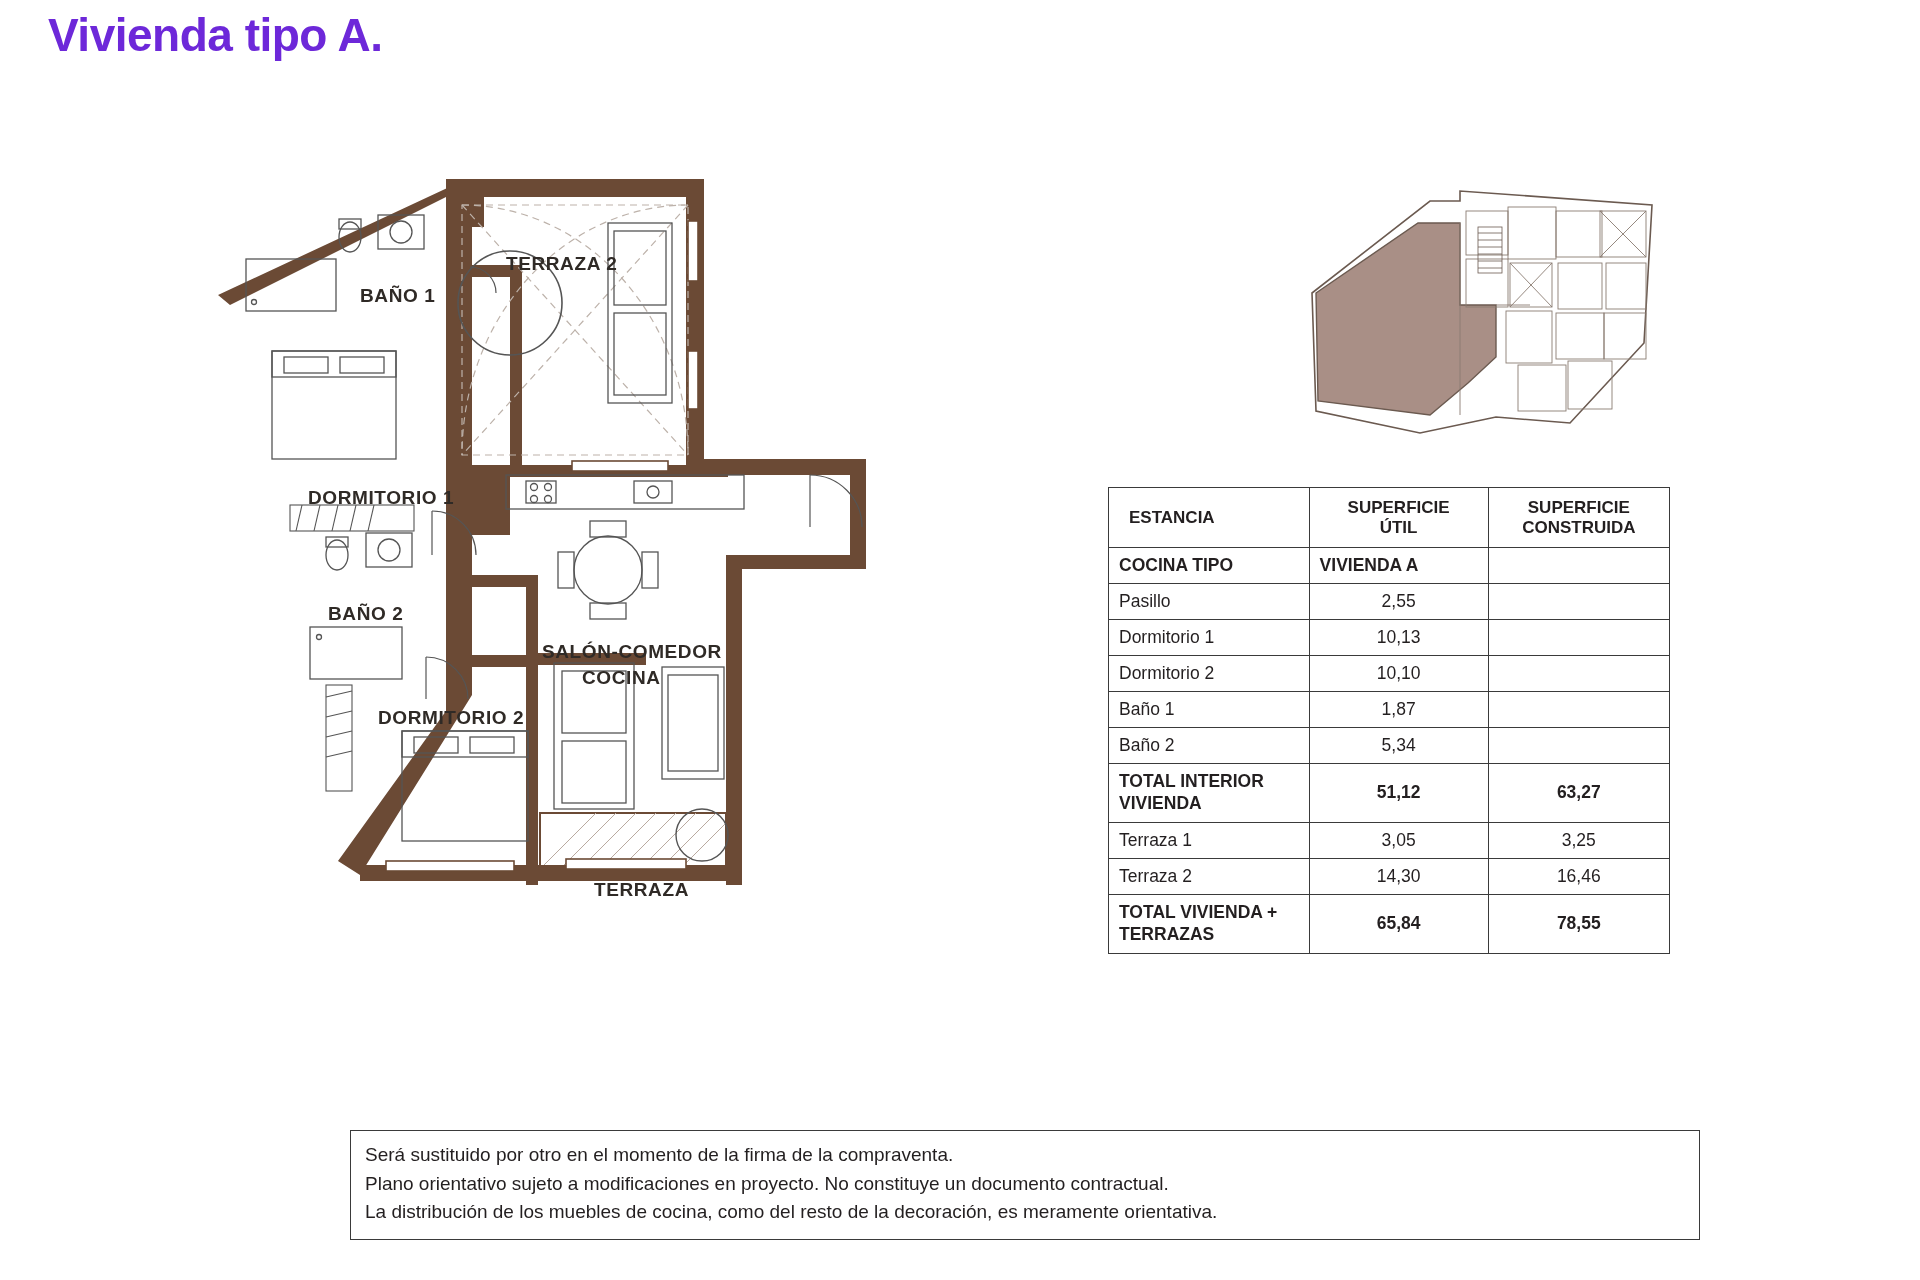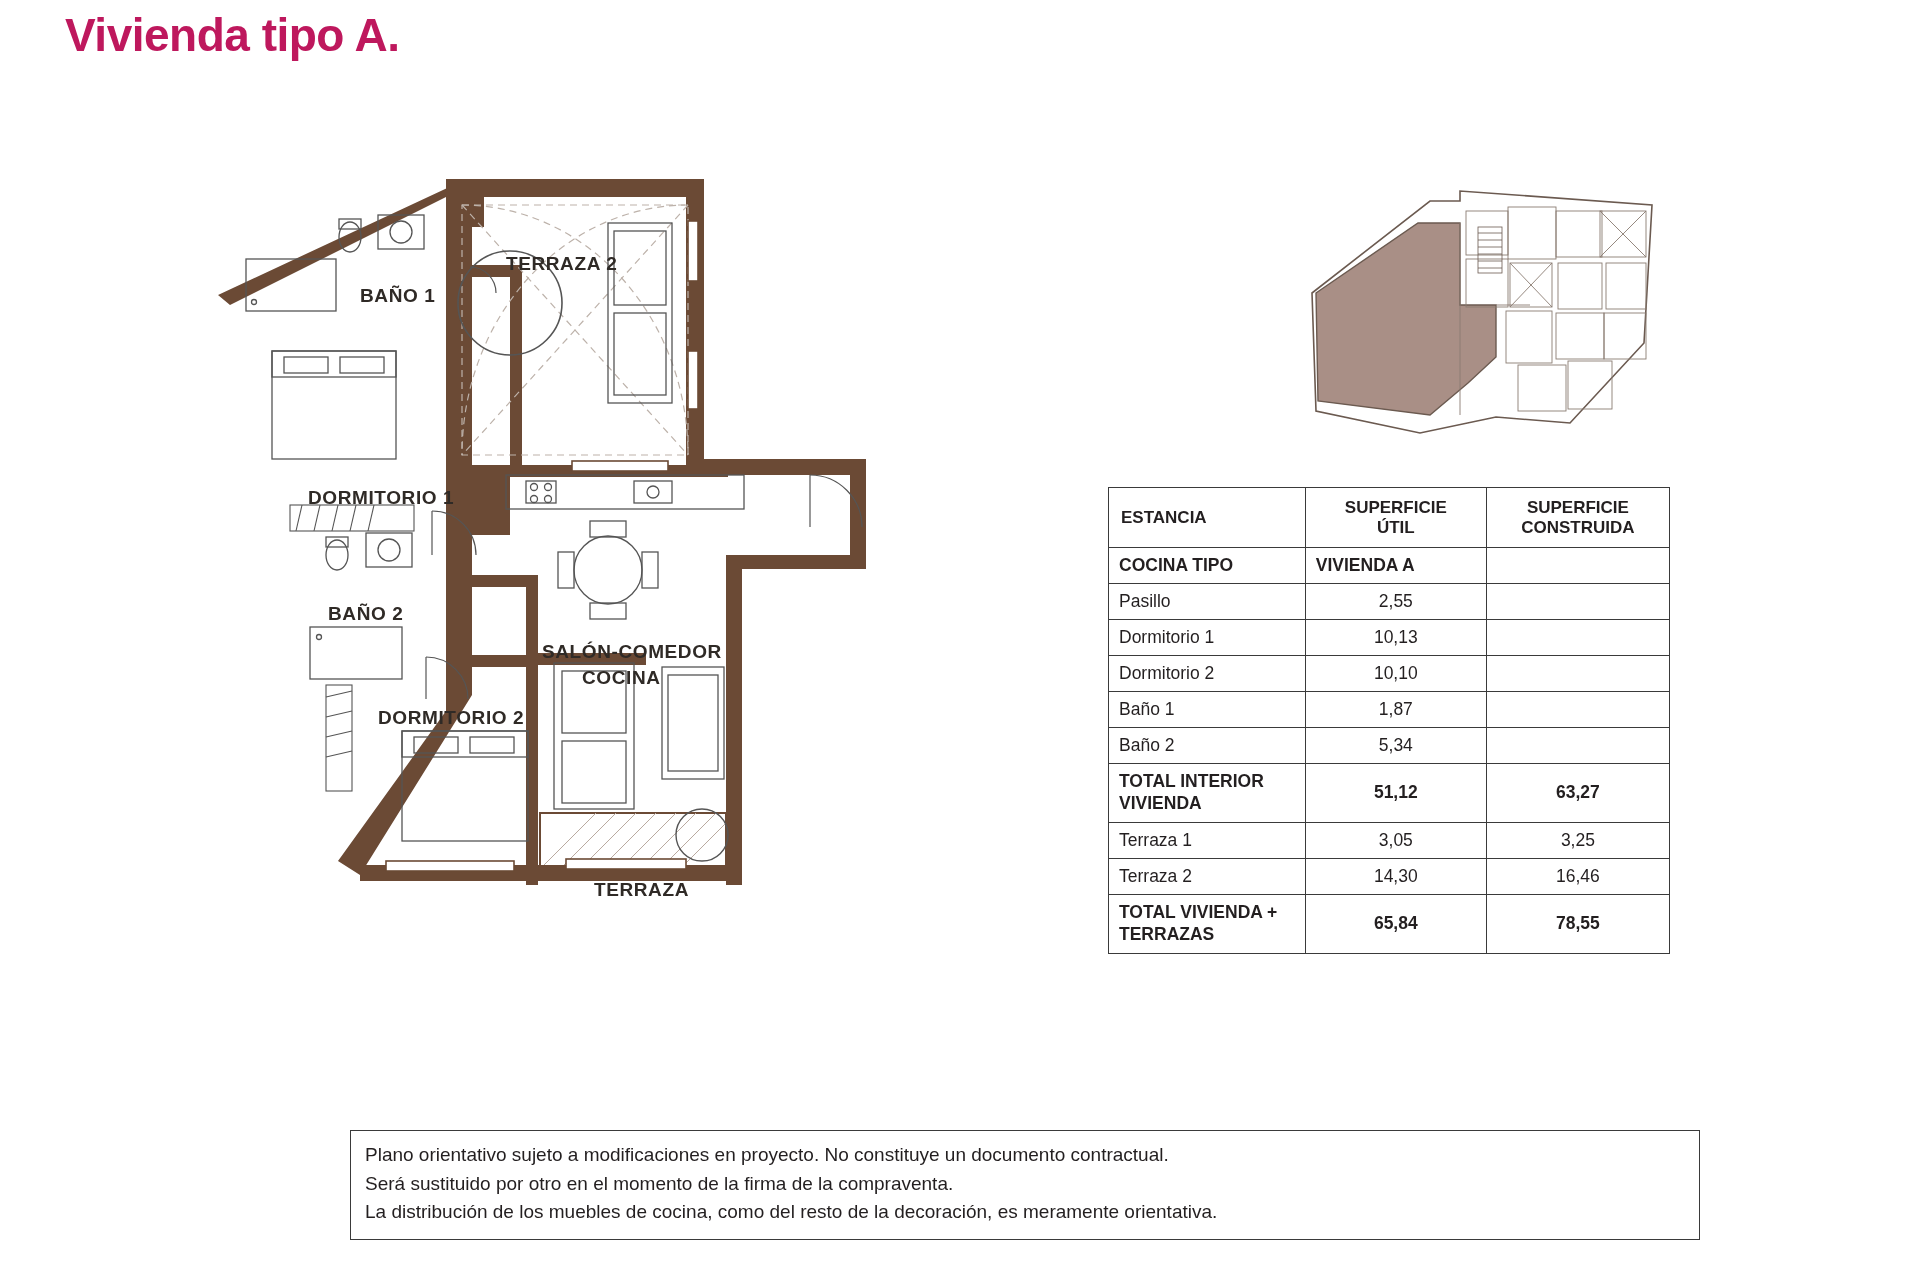--- a/index.html
+++ b/index.html
@@ -23,22 +23,21 @@
   }
 
   
   #page-title {
     position: absolute;
     left: 48px;
     top: 8px;
     font-size: 46px;
     font-weight: bold;
     letter-spacing: -0.5px;
-    color: #be185d;
-    margin-left: 17px;
+    color: #6d28d9;
   }
 
   
   #floorplan {
     position: absolute;
     left: 210px;
     top: 175px;
     width: 900px;
     height: 760px;
   }
@@ -79,21 +78,21 @@
     color: #231f20;
     vertical-align: middle;
   }
   #area-table thead th {
     font-weight: bold;
     text-align: center;
     font-size: 17px;
     line-height: 1.15;
     padding: 10px 6px;
   }
-  #area-table thead th.col-room { text-align: left; padding-left: 12px;}
+  #area-table thead th.col-room { text-align: left; padding-left: 20px;}
   #area-table td.num { text-align: center; }
   #area-table tr.section td { font-weight: bold; }
   #area-table tr.total td { font-weight: bold; }
   .col-w1 { width: 196px; }
   .col-w2 { width: 183px; }
   .col-w3 { width: 183px; }
 
   
   #disclaimer {
     position: absolute;
@@ -380,18 +379,18 @@
       </tr>
       <tr class="total">
         <td style="line-height:1.25">TOTAL VIVIENDA + TERRAZAS</td>
         <td class="num">65,84</td>
         <td class="num">78,55</td>
       </tr>
     </tbody>
   </table>
 
   <div id="disclaimer">
+    <div>Será sustituido por otro en el momento de la firma de la compraventa.</div>
     <div>Plano orientativo sujeto a modificaciones en proyecto. No constituye un documento contractual.</div>
-    <div>Será sustituido por otro en el momento de la firma de la compraventa.</div>
     <div>La distribución de los muebles de cocina, como del resto de la decoración, es meramente orientativa.</div>
   </div>
 
 </div>
 
 </body></html>

